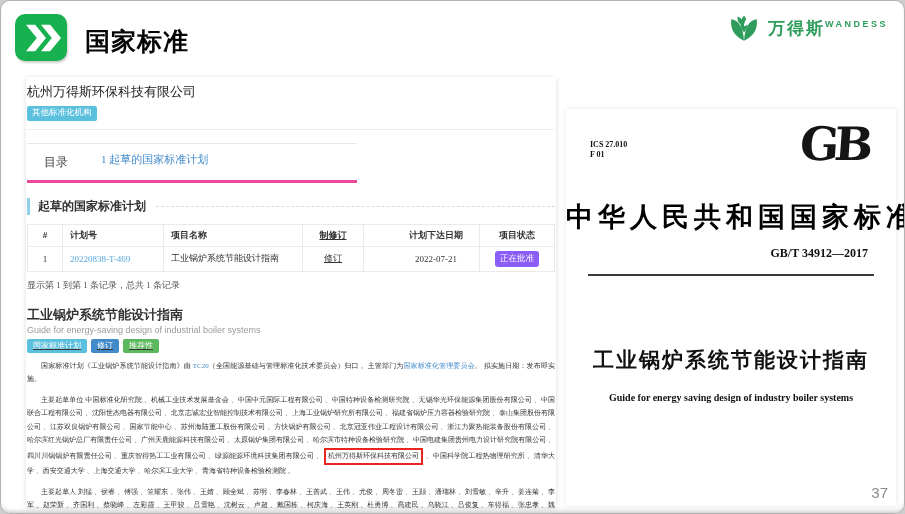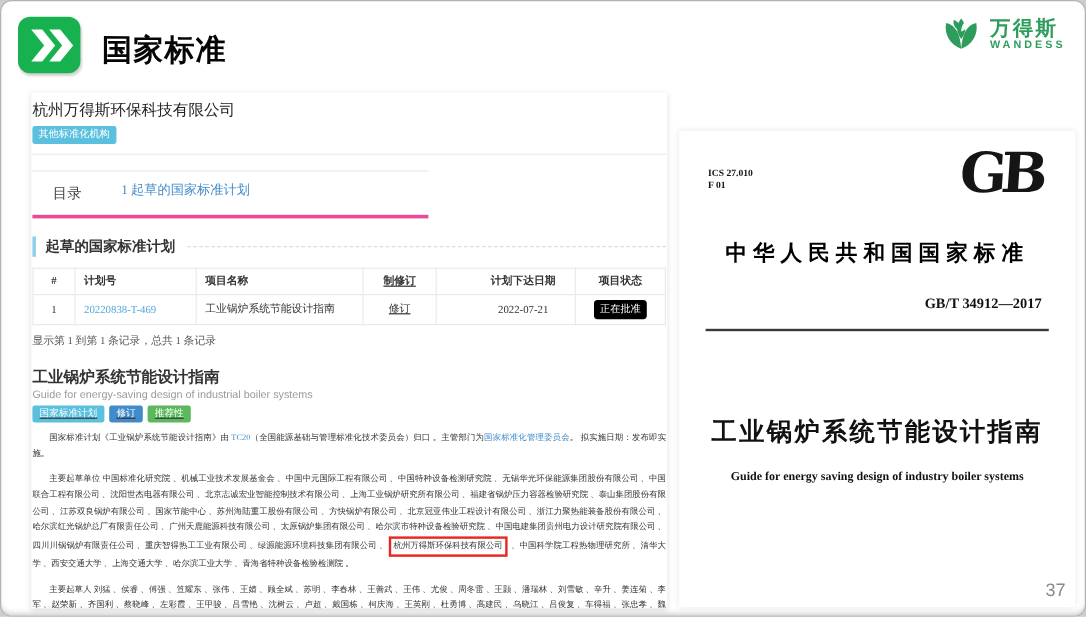--- a/index.html
+++ b/index.html
@@ -16,21 +16,21 @@
   .chev-box{
     position:absolute;left:14px;top:13px;width:52px;height:47px;
     background:#17b24f;border-radius:10px;display:flex;align-items:center;justify-content:center;
     box-shadow:1px 2px 2px rgba(0,0,0,.18);
   }
   .slide-title{
     position:absolute;left:84px;top:24px;font-size:25px;font-weight:bold;color:#050505;
     letter-spacing:1px;
   }
   .brand{position:absolute;right:16px;top:10px;display:flex;align-items:center;gap:6px;}
-  .brand-text{display:flex;flex-direction:column;line-height:1.05;}
+  .brand-text{display:flex;line-height:1.05;}
   .brand-cn{font-size:17px;font-weight:bold;color:#2e9d5c;letter-spacing:2px;}
   .brand-en{font-size:9px;font-weight:bold;color:#2e9d5c;letter-spacing:2.5px;}
   
   .web{
     position:absolute;left:25px;top:76px;width:530px;height:430px;
     font-family:"Liberation Serif",serif;color:#333;background:#fff;
     box-shadow:0 1px 5px rgba(0,0,0,.14);padding:6px 1px 0 1px;box-sizing:border-box;
   }
   .company{font-size:13px;color:#222;}
   .company-tag{
@@ -47,21 +47,21 @@
   table{width:100%;border-collapse:collapse;}
   th,td{border:1px solid #eaeaea;padding:4px 7px;font-size:9px;color:#333;text-align:left;}
   th{font-weight:bold;}
   th:nth-child(1),td:nth-child(1){width:20px;text-align:center;}
   th:nth-child(2),td:nth-child(2){width:86px;}
   th:nth-child(4),td:nth-child(4){width:46px;text-align:center;text-decoration:underline;}
   th:nth-child(5),td:nth-child(5){width:72px;text-align:center;padding-left:36px;}
   th:nth-child(6),td:nth-child(6){width:60px;text-align:center;}
   .plan-link{color:#54a7dc;cursor:pointer;}
   .status-badge{
-    display:inline-block;background:#000000;color:#fff;font-size:8.5px;padding:2px 5px;
+    display:inline-block;background:#8b5cf6;color:#fff;font-size:8.5px;padding:2px 5px;
     border-radius:3px;white-space:nowrap;font-family:"Liberation Sans",sans-serif;
   }
   .pagination{font-size:9px;color:#555;margin:7px 0 14px;}
   .std-title{font-size:13px;font-weight:bold;color:#333;}
   .std-en{font-size:9px;color:#9a9a9a;margin-top:1px;font-family:"Liberation Sans",sans-serif;}
   .tags{margin-top:4px;display:flex;gap:4px;text-decoration:underline;}
   .tag{color:#fff;font-size:8px;padding:1.5px 6px;border-radius:2px;font-family:"Liberation Sans",sans-serif;}
   .tag-info{background:#5bc0de;}
   .tag-primary{background:#428bca;}
   .tag-success{background:#5cb85c;}
@@ -76,21 +76,21 @@
   .cover-ics{
     position:absolute;left:24px;top:31px;font-family:"Liberation Serif",serif;font-weight:bold;
     font-size:8px;line-height:10px;color:#111;
   }
   .gb-logo{
     position:absolute;right:28px;top:8px;font-family:"DejaVu Serif",serif;font-weight:900;
     font-size:46px;letter-spacing:-5px;color:#151515;transform:skewX(-4deg);
   }
   .cover-heading{
     position:absolute;left:0;right:0;top:90px;text-align:center;font-family:"Liberation Serif",serif;
-    font-weight:bold;font-size:18px;letter-spacing:5px;white-space:nowrap;color:#000;
+    font-weight:bold;font-size:27px;letter-spacing:5px;white-space:nowrap;color:#000;
   }
   .cover-number{
     position:absolute;right:28px;top:137px;font-family:"Liberation Serif",serif;font-weight:bold;
     font-size:12px;color:#111;
   }
   .cover-rule{position:absolute;left:22px;right:22px;top:165px;border-top:2px solid #3a3a3a;}
   .cover-title{
     position:absolute;left:0;right:0;top:237px;text-align:center;font-weight:bold;font-size:21px;
     letter-spacing:2px;color:#111;
   }

